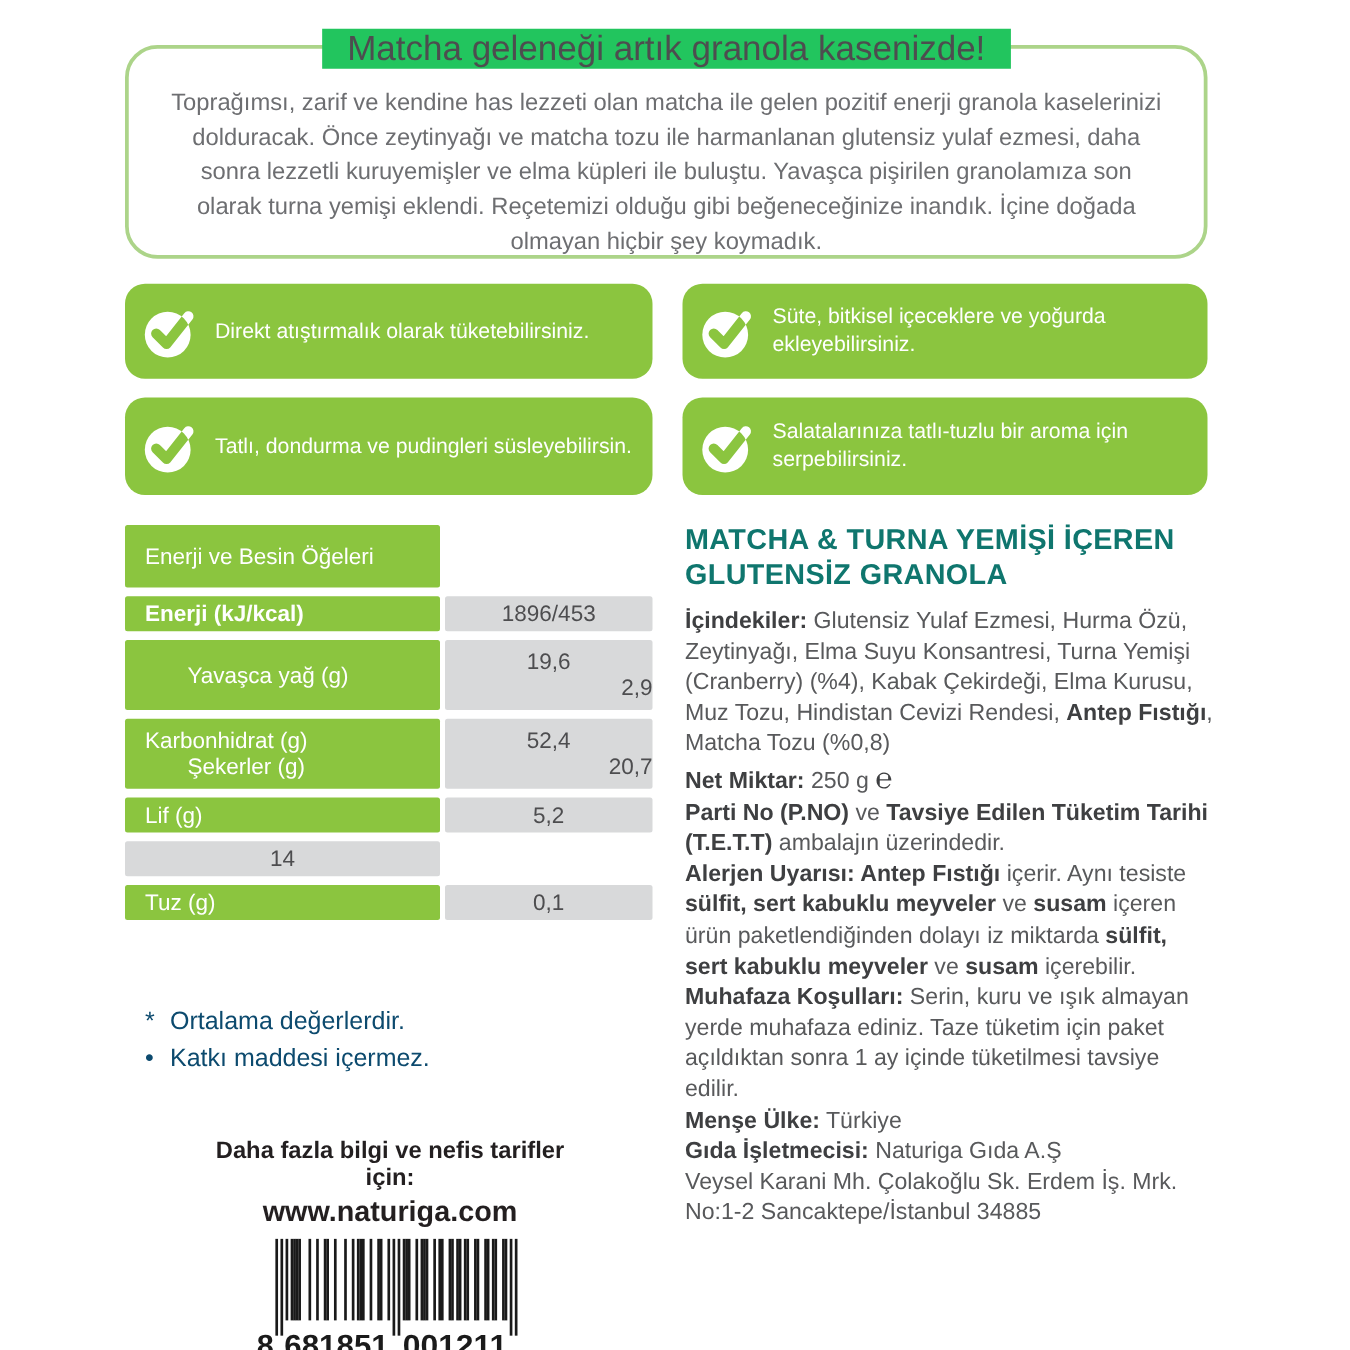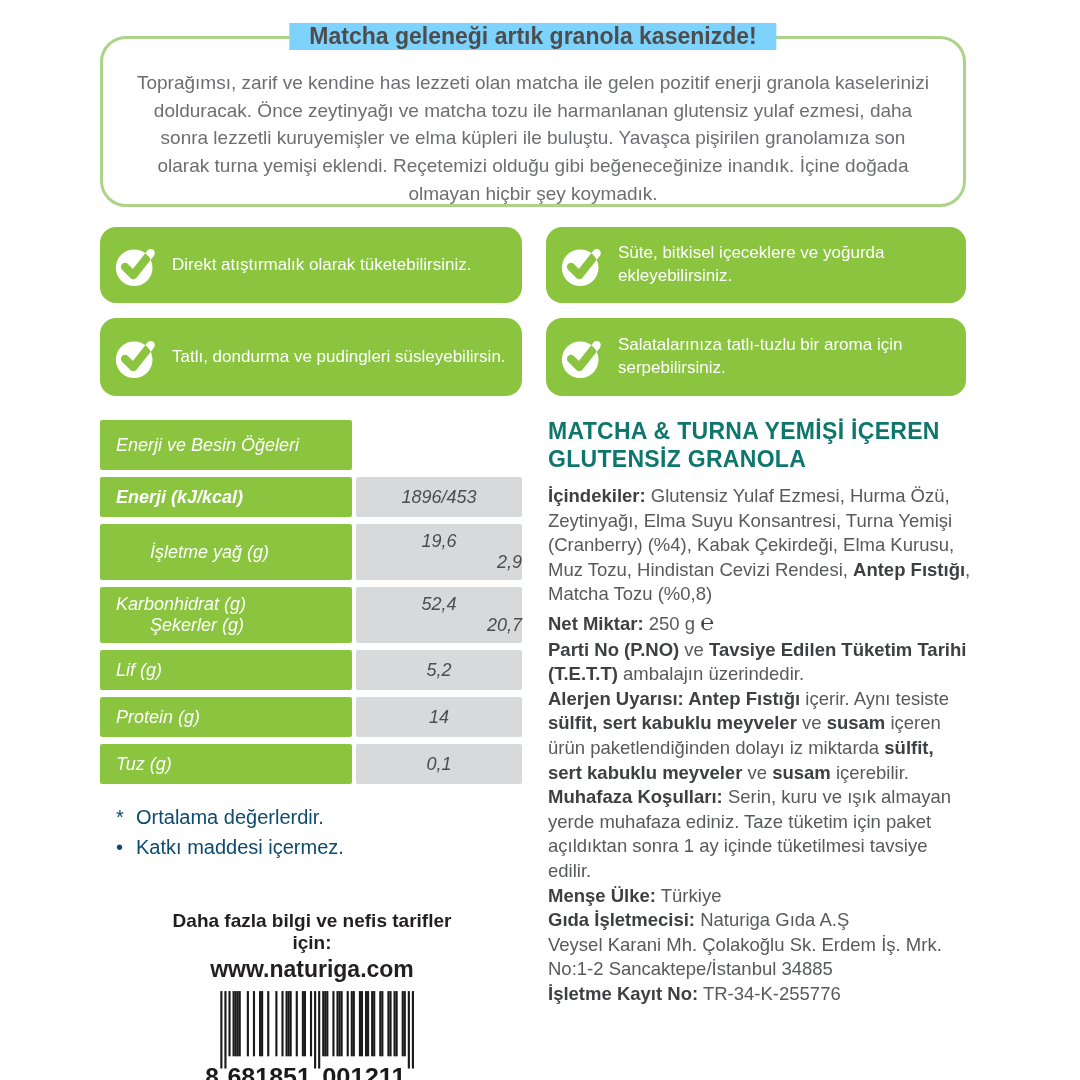--- a/index.html
+++ b/index.html
@@ -3,45 +3,45 @@
 <meta charset="utf-8">
 <style>
   html,body{margin:0;padding:0;background:#fff;}
   .page{position:relative;width:1080px;height:1080px;background:#ffffff;overflow:hidden;
         font-family:"Liberation Sans", sans-serif;}
 
   
   .intro{position:absolute;left:100px;top:36px;width:866px;height:171px;box-sizing:border-box;
          border:3px solid #ACD489;border-radius:26px;}
   .intro-title{position:absolute;top:-16px;left:50%;transform:translateX(-50%);
-               background:#7dd3fc;padding:0 20px;white-space:nowrap;
-               font-size:23px;font-weight:700;color:#4D4D4F;}
+               background:#22c55e;padding:0 20px;white-space:nowrap;
+               font-size:28px;font-weight:400;color:#4D4D4F;}
   .intro-body{padding:30px 32px 0;text-align:center;font-size:19px;line-height:1.46;color:#6D6E71;}
 
   
   .benefits{position:absolute;left:100px;top:227px;width:866px;display:grid;
             grid-template-columns:422px 420px;column-gap:24px;
             grid-template-rows:76px 78px;row-gap:15px;}
   .benefit{background:#8BC53F;border-radius:16px;display:flex;align-items:center;
            gap:14px;padding:0 10px 0 14px;box-sizing:border-box;
            color:#fff;font-size:17px;line-height:1.35;}
   .chk{flex-shrink:0;}
 
   
-  .ntable{position:absolute;left:100px;top:420px;width:422px;font-style:italic;}
+  .ntable{position:absolute;left:100px;top:420px;width:422px;}
   .trow{display:grid;grid-template-columns:252px 166px;column-gap:4px;margin-bottom:7px;}
   .tlabel{background:#8BC53F;color:#fff;font-size:18px;display:flex;flex-direction:column;
           justify-content:center;padding-left:16px;box-sizing:border-box;border-radius:2px;}
   .tsub{padding-left:34px;}
   .tval{background:#D8D9DA;color:#4D4D4F;font-size:18px;display:flex;flex-direction:column;
         justify-content:center;text-align:center;border-radius:2px;}
   .tval2{padding-left:58px;text-align:right;}
   .thead .tval{background:#8BC53F;color:#fff;}
   .thead .tlabel{font-weight:400;}
-  .r50{height:50px}.r44{height:40px}.r56{height:56px}
+  .r50{height:50px}.r44{height:28px}.r56{height:56px}
 
   
   .footnotes{position:absolute;left:116px;top:806px;color:#0c4a6e;font-size:20px;}
   .fnote{margin-bottom:7px;}
   .fmark{display:inline-block;width:20px;}
 
   
   .barcode-block{position:absolute;left:152px;top:910px;width:320px;text-align:center;color:#231F20;}
   .bc-info{font-size:19px;font-weight:700;}
   .bc-site{font-size:23px;font-weight:700;margin-top:2px;}
@@ -118,21 +118,21 @@
     <div class="trow r44">
       <div class="tlabel">
           <span style="font-weight:700">Enerji (kJ/kcal)</span>
         </div>
       <div class="tval">
           <span>1896/453</span>
         </div>
     </div>
     <div class="trow r56">
       <div class="tlabel">
-        <span class="tsub">İşletme yağ (g)</span>
+        <span class="tsub">Yavaşca yağ (g)</span>
       </div>
       <div class="tval">
         <span>19,6</span>
         <span class="tval2">2,9</span>
       </div>
     </div>
     <div class="trow r56">
       <div class="tlabel">
         <span>Karbonhidrat (g)</span>
         <span class="tsub">Şekerler (g)</span>
@@ -144,23 +144,20 @@
     </div>
     <div class="trow r44">
       <div class="tlabel">
           <span>Lif (g)</span>
         </div>
       <div class="tval">
           <span>5,2</span>
         </div>
     </div>
     <div class="trow r44">
-      <div class="tlabel">
-          <span>Protein (g)</span>
-        </div>
       <div class="tval">
           <span>14</span>
         </div>
     </div>
     <div class="trow r44">
       <div class="tlabel">
           <span>Tuz (g)</span>
         </div>
       <div class="tval">
           <span>0,1</span>
@@ -240,17 +237,16 @@
     <div class="pi-heading">MATCHA &amp; TURNA YEMİŞİ İÇEREN GLUTENSİZ GRANOLA</div>
     <div id="info-lines">
         <div class="info-line"><span class="b">İçindekiler:</span><span> Glutensiz Yulaf Ezmesi, Hurma Özü, Zeytinyağı, Elma Suyu Konsantresi, Turna Yemişi (Cranberry) (%4), Kabak Çekirdeği, Elma Kurusu, Muz Tozu, Hindistan Cevizi Rendesi, </span><span class="b">Antep Fıstığı</span><span>, Matcha Tozu (%0,8)</span></div>
         <div class="info-line"><span class="b">Net Miktar:</span><span> 250 g </span><span class="esign">℮</span></div>
         <div class="info-line"><span class="b">Parti No (P.NO)</span><span> ve </span><span class="b">Tavsiye Edilen Tüketim Tarihi (T.E.T.T)</span><span> ambalajın üzerindedir.</span></div>
         <div class="info-line"><span class="b">Alerjen Uyarısı: Antep Fıstığı</span><span> içerir. Aynı tesiste </span><span class="b">sülfit, sert kabuklu meyveler</span><span> ve </span><span class="b">susam</span><span> içeren ürün paketlendiğinden dolayı iz miktarda </span><span class="b">sülfit, sert kabuklu meyveler</span><span> ve </span><span class="b">susam</span><span> içerebilir.</span></div>
         <div class="info-line"><span class="b">Muhafaza Koşulları:</span><span> Serin, kuru ve ışık almayan yerde muhafaza ediniz. Taze tüketim için paket açıldıktan sonra 1 ay içinde tüketilmesi tavsiye edilir.</span></div>
         <div class="info-line"><span class="b">Menşe Ülke:</span><span> Türkiye</span></div>
         <div class="info-line"><span class="b">Gıda İşletmecisi:</span><span> Naturiga Gıda A.Ş</span></div>
         <div class="info-line"><span>Veysel Karani Mh. Çolakoğlu Sk. Erdem İş. Mrk. No:1-2 Sancaktepe/İstanbul 34885</span></div>
-        <div class="info-line"><span class="b">İşletme Kayıt No:</span><span> TR-34-K-255776</span></div>
       </div>
   </div>
 
 </div>
 
 </body></html>

